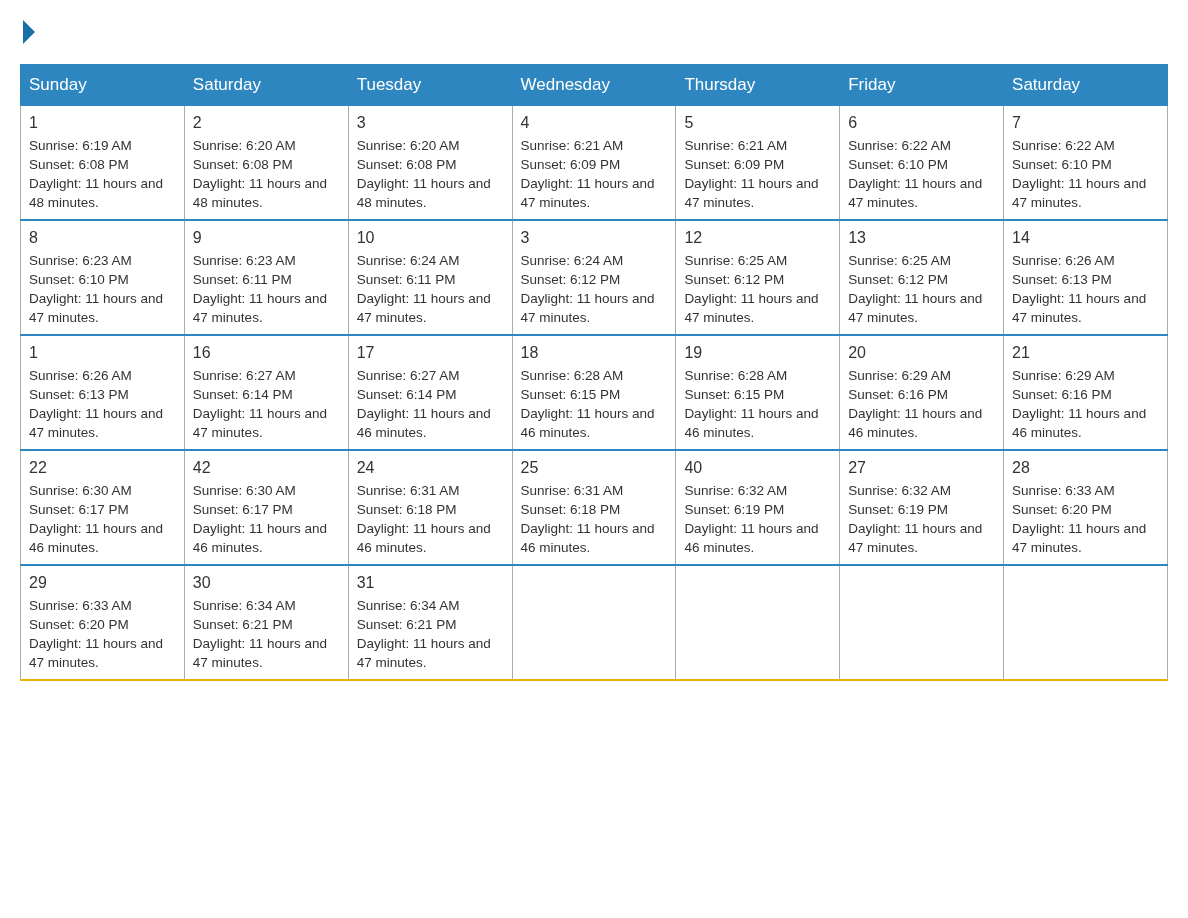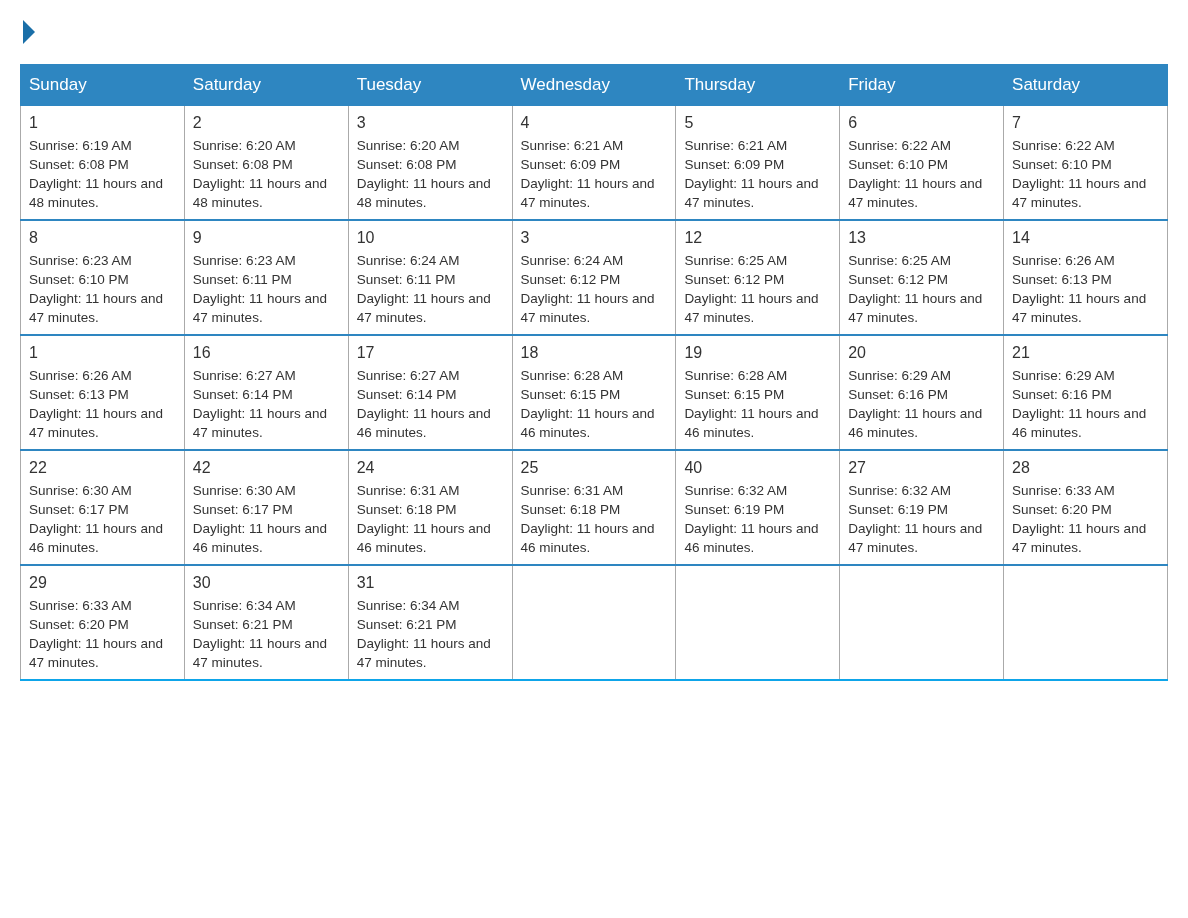--- a/index.html
+++ b/index.html
@@ -83,21 +83,21 @@
     .calendar td .day-num {
       font-size: 16px;
       font-weight: normal;
       display: block;
       margin-bottom: 3px;
     }
     .calendar tr td {
       border-bottom: 2px solid #2e86c1;
     }
     .calendar tr:last-child td {
-      border-bottom: 2px solid #0ea5e9;
+      border-bottom: 2px solid #eab308;
       margin-left: 36px;
     }
     .empty-cell {
       background: #fff;
     }
   </style>
 </head>
 <body>
 
 <div class="header">

